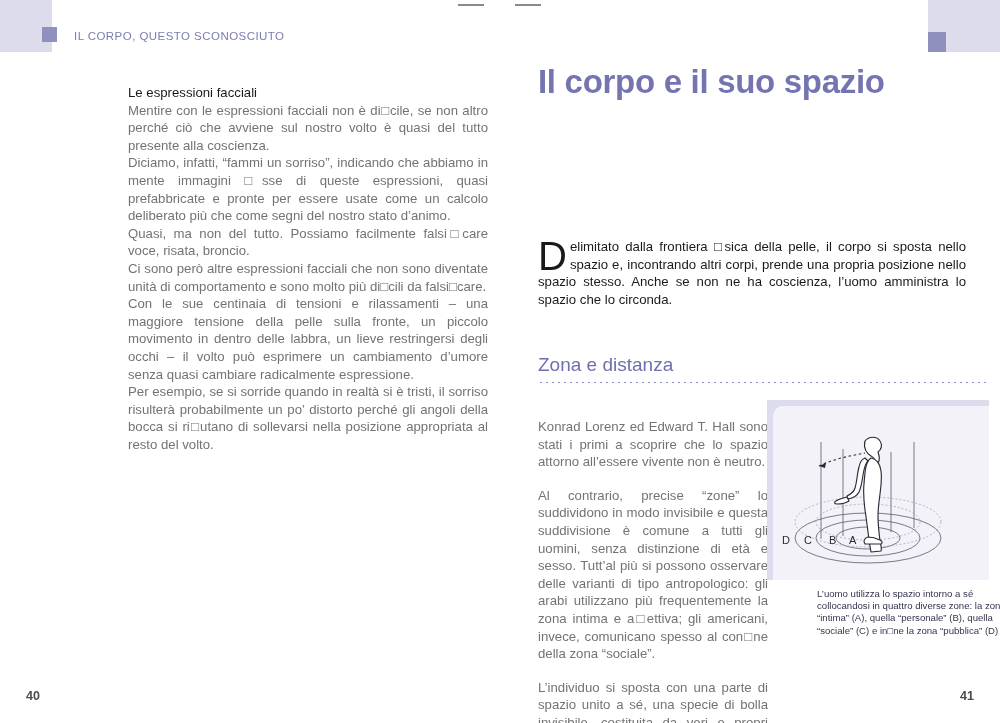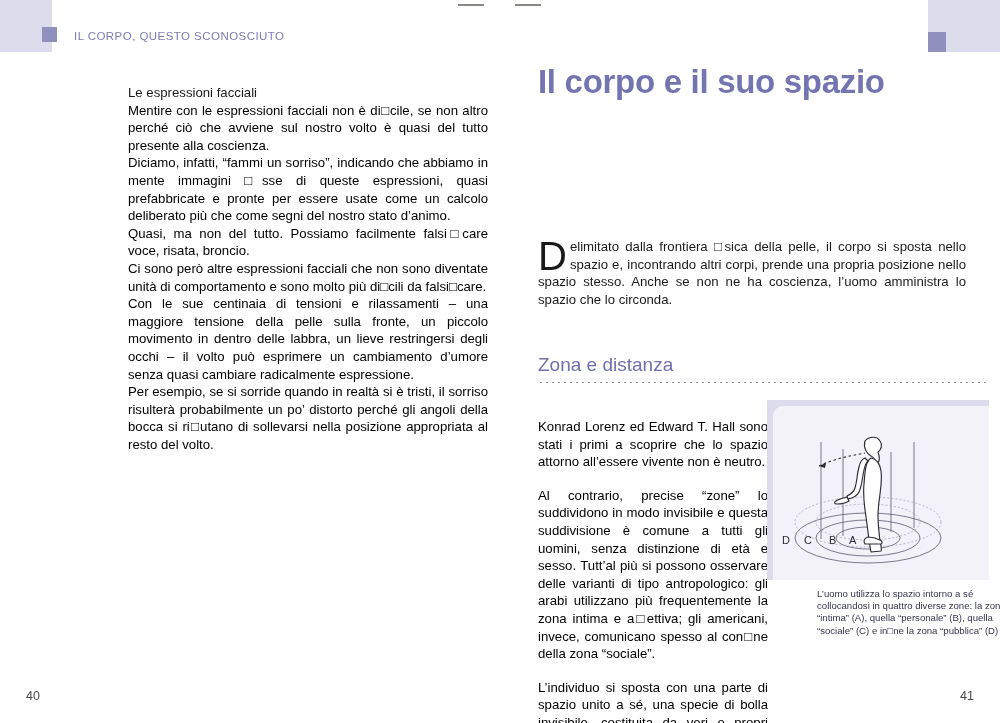--- a/index.html
+++ b/index.html
@@ -95,21 +95,21 @@
     color: #1a1a1a;
     margin: 0 0 0 0;
   }
   p.body {
     font-size: 13.2px;
     line-height: 17.6px;
     margin: 0;
     text-align: justify;
     text-justify: inter-word;
     hyphens: none;
-    color: #000000;
+    color: #737373;
   }
   p.body.lastline-left { text-align-last: left; }
 
   
   .chapter-title {
     font-size: 33px;
     line-height: 40px;
     color: #7475b0;
     letter-spacing: -0.3px;
     margin: 0;
@@ -203,20 +203,21 @@
     color: #34354e;
   }
   .figure-caption div { white-space: nowrap; margin-left: 47px; }
 
   
   .folio {
     position: absolute;
     bottom: 20px;
     font-size: 12.5px;
     color: #4a4a4a;
+    font-weight: bold;
   }
   .folio.left { left: 26px; }
   .folio.right { right: 26px; }
 </style>
 </head>
 <body>
 
 <div class="corner-block-left"></div>
 <div class="corner-block-right"></div>
 <div class="corner-square-right"></div>

